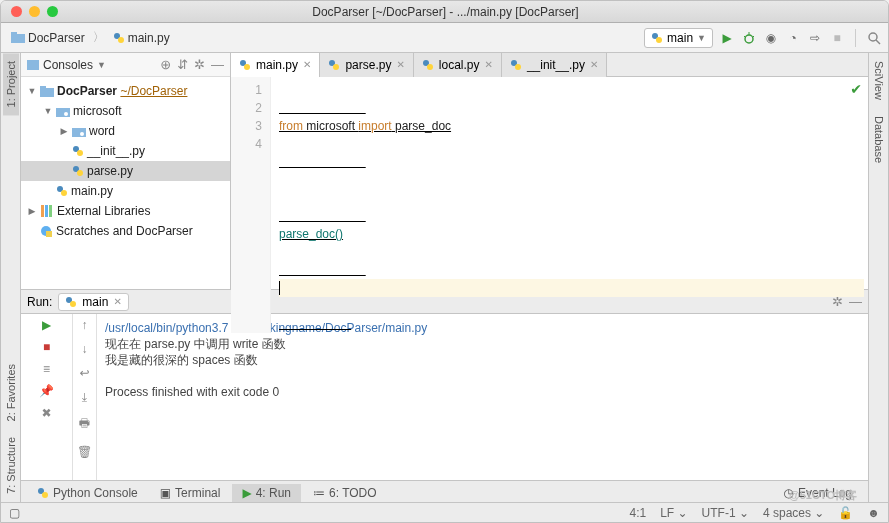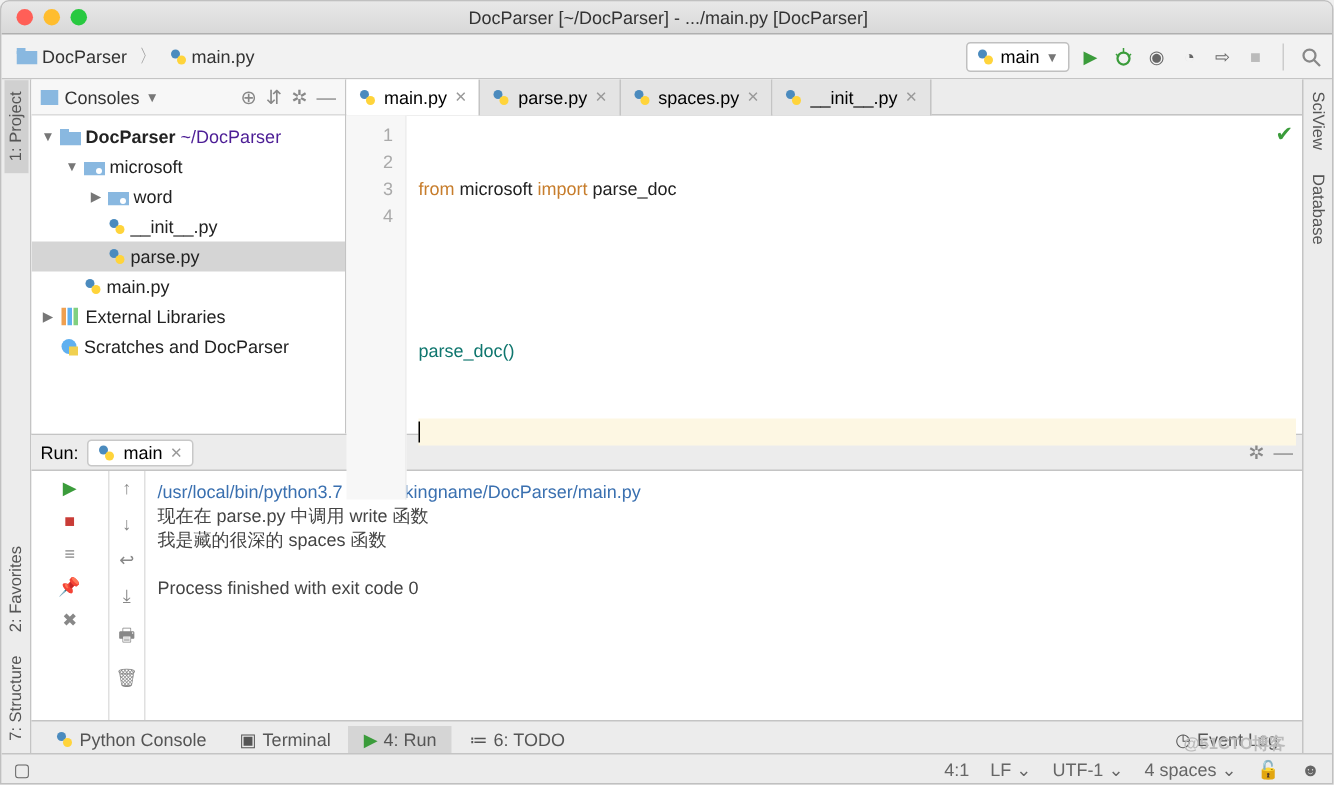--- a/index.html
+++ b/index.html
@@ -31,31 +31,31 @@
 .upper { flex: 1; display: flex; min-height: 0; border-bottom: 1px solid #c4c4c4; }
 .project-panel { width: 210px; background: #fff; border-right: 1px solid #c4c4c4; display: flex; flex-direction: column; }
 .panel-header { height: 24px; display: flex; align-items: center; border-bottom: 1px solid #dcdcdc; padding: 0 6px; gap: 6px; background: #f7f7f7; }
 .panel-title { color: #333; flex: 1; display:flex; align-items:center; gap:4px; }
 .panel-btn { color: #888; cursor: pointer; font-size: 13px; }
 .tree { padding: 4px 0; overflow: auto; flex: 1; }
 .tree-row { display: flex; align-items: center; height: 20px; padding-left: 6px; gap: 3px; cursor: pointer; }
 .tree-row.selected { background: #d5d5d5; }
 .tw-arrow { width: 10px; color: #777; font-size: 9px; text-align: center; }
 .tree-label { color: #222; }
-.tree-home { color: #4c1d95; }
+.tree-home { color: #a16207; text-decoration: underline; }
 .indent-1 { padding-left: 22px; } .indent-2 { padding-left: 38px; }
 
 .editor-area { flex: 1; display: flex; flex-direction: column; background: #fff; min-width: 0; }
 .tabs { height: 24px; display: flex; align-items: center; background: #ececec; border-bottom: 1px solid #c4c4c4; }
 .tab { display: flex; align-items: center; height: 24px; padding: 0 8px; gap: 5px; border-right: 1px solid #c4c4c4; background: #e4e4e4; cursor: pointer; }
 .tab.active { background: #fff; }
 .tab-close { color: #999; font-size: 10px; }
 .editor-body { flex: 1; display: flex; position: relative; }
 .gutter { width: 40px; background: #f7f7f7; color: #aaa; text-align: right; padding: 4px 8px 0 0; font-family: Menlo, monospace; font-size: 12px; line-height: 18px; border-right: 1px solid #eee; }
-.code { flex: 1; font-family: Menlo, monospace; font-size: 12px; line-height: 18px; padding: 4px 4px 0 8px; white-space: pre; position: relative; }
+.code { flex: 1; font-family: Menlo, monospace; font-size: 12px; line-height: 18px; padding: 4px 4px 0 8px; white-space: pre; position: relative; text-decoration: underline; }
 .code-line { height: 18px; }
 .code-line.current { background: #fdf7e3; }
 .kw { color: #c77d2c; } .id { color: #222; } .fn { color: #0f766e; }
 .check { position: absolute; top: 4px; right: 6px; color: #3b9c3b; font-size: 14px; }
 .caret { width: 1px; height: 14px; background: #000; margin-top:2px;}
 
 .lower { height: 190px; display: flex; flex-direction: column; background: #fff; }
 .run-header { height: 24px; display: flex; align-items: center; background: #ececec; border-bottom: 1px solid #c4c4c4; padding: 0 6px; gap: 6px; }
 .run-tool { display:flex; align-items:center; gap:5px; padding: 1px 6px; background:#fff; border:1px solid #c8c8c8; border-radius:3px;}
 .run-body { flex: 1; display: flex; }
@@ -252,21 +252,21 @@
                 <circle cx="8" cy="8" r="3" fill="#ffd43b"></circle>
               </svg>
             <span>parse.py</span>
             <span class="tab-close">✕</span>
           </div>
           <div class="tab">
             <svg width="12" height="12">
                 <circle cx="4" cy="4" r="3" fill="#4b8bbe"></circle>
                 <circle cx="8" cy="8" r="3" fill="#ffd43b"></circle>
               </svg>
-            <span>spaces.py</span>
+            <span>local.py</span>
             <span class="tab-close">✕</span>
           </div>
           <div class="tab">
             <svg width="12" height="12">
                 <circle cx="4" cy="4" r="3" fill="#4b8bbe"></circle>
                 <circle cx="8" cy="8" r="3" fill="#ffd43b"></circle>
               </svg>
             <span>__init__.py</span>
             <span class="tab-close">✕</span>
           </div>

